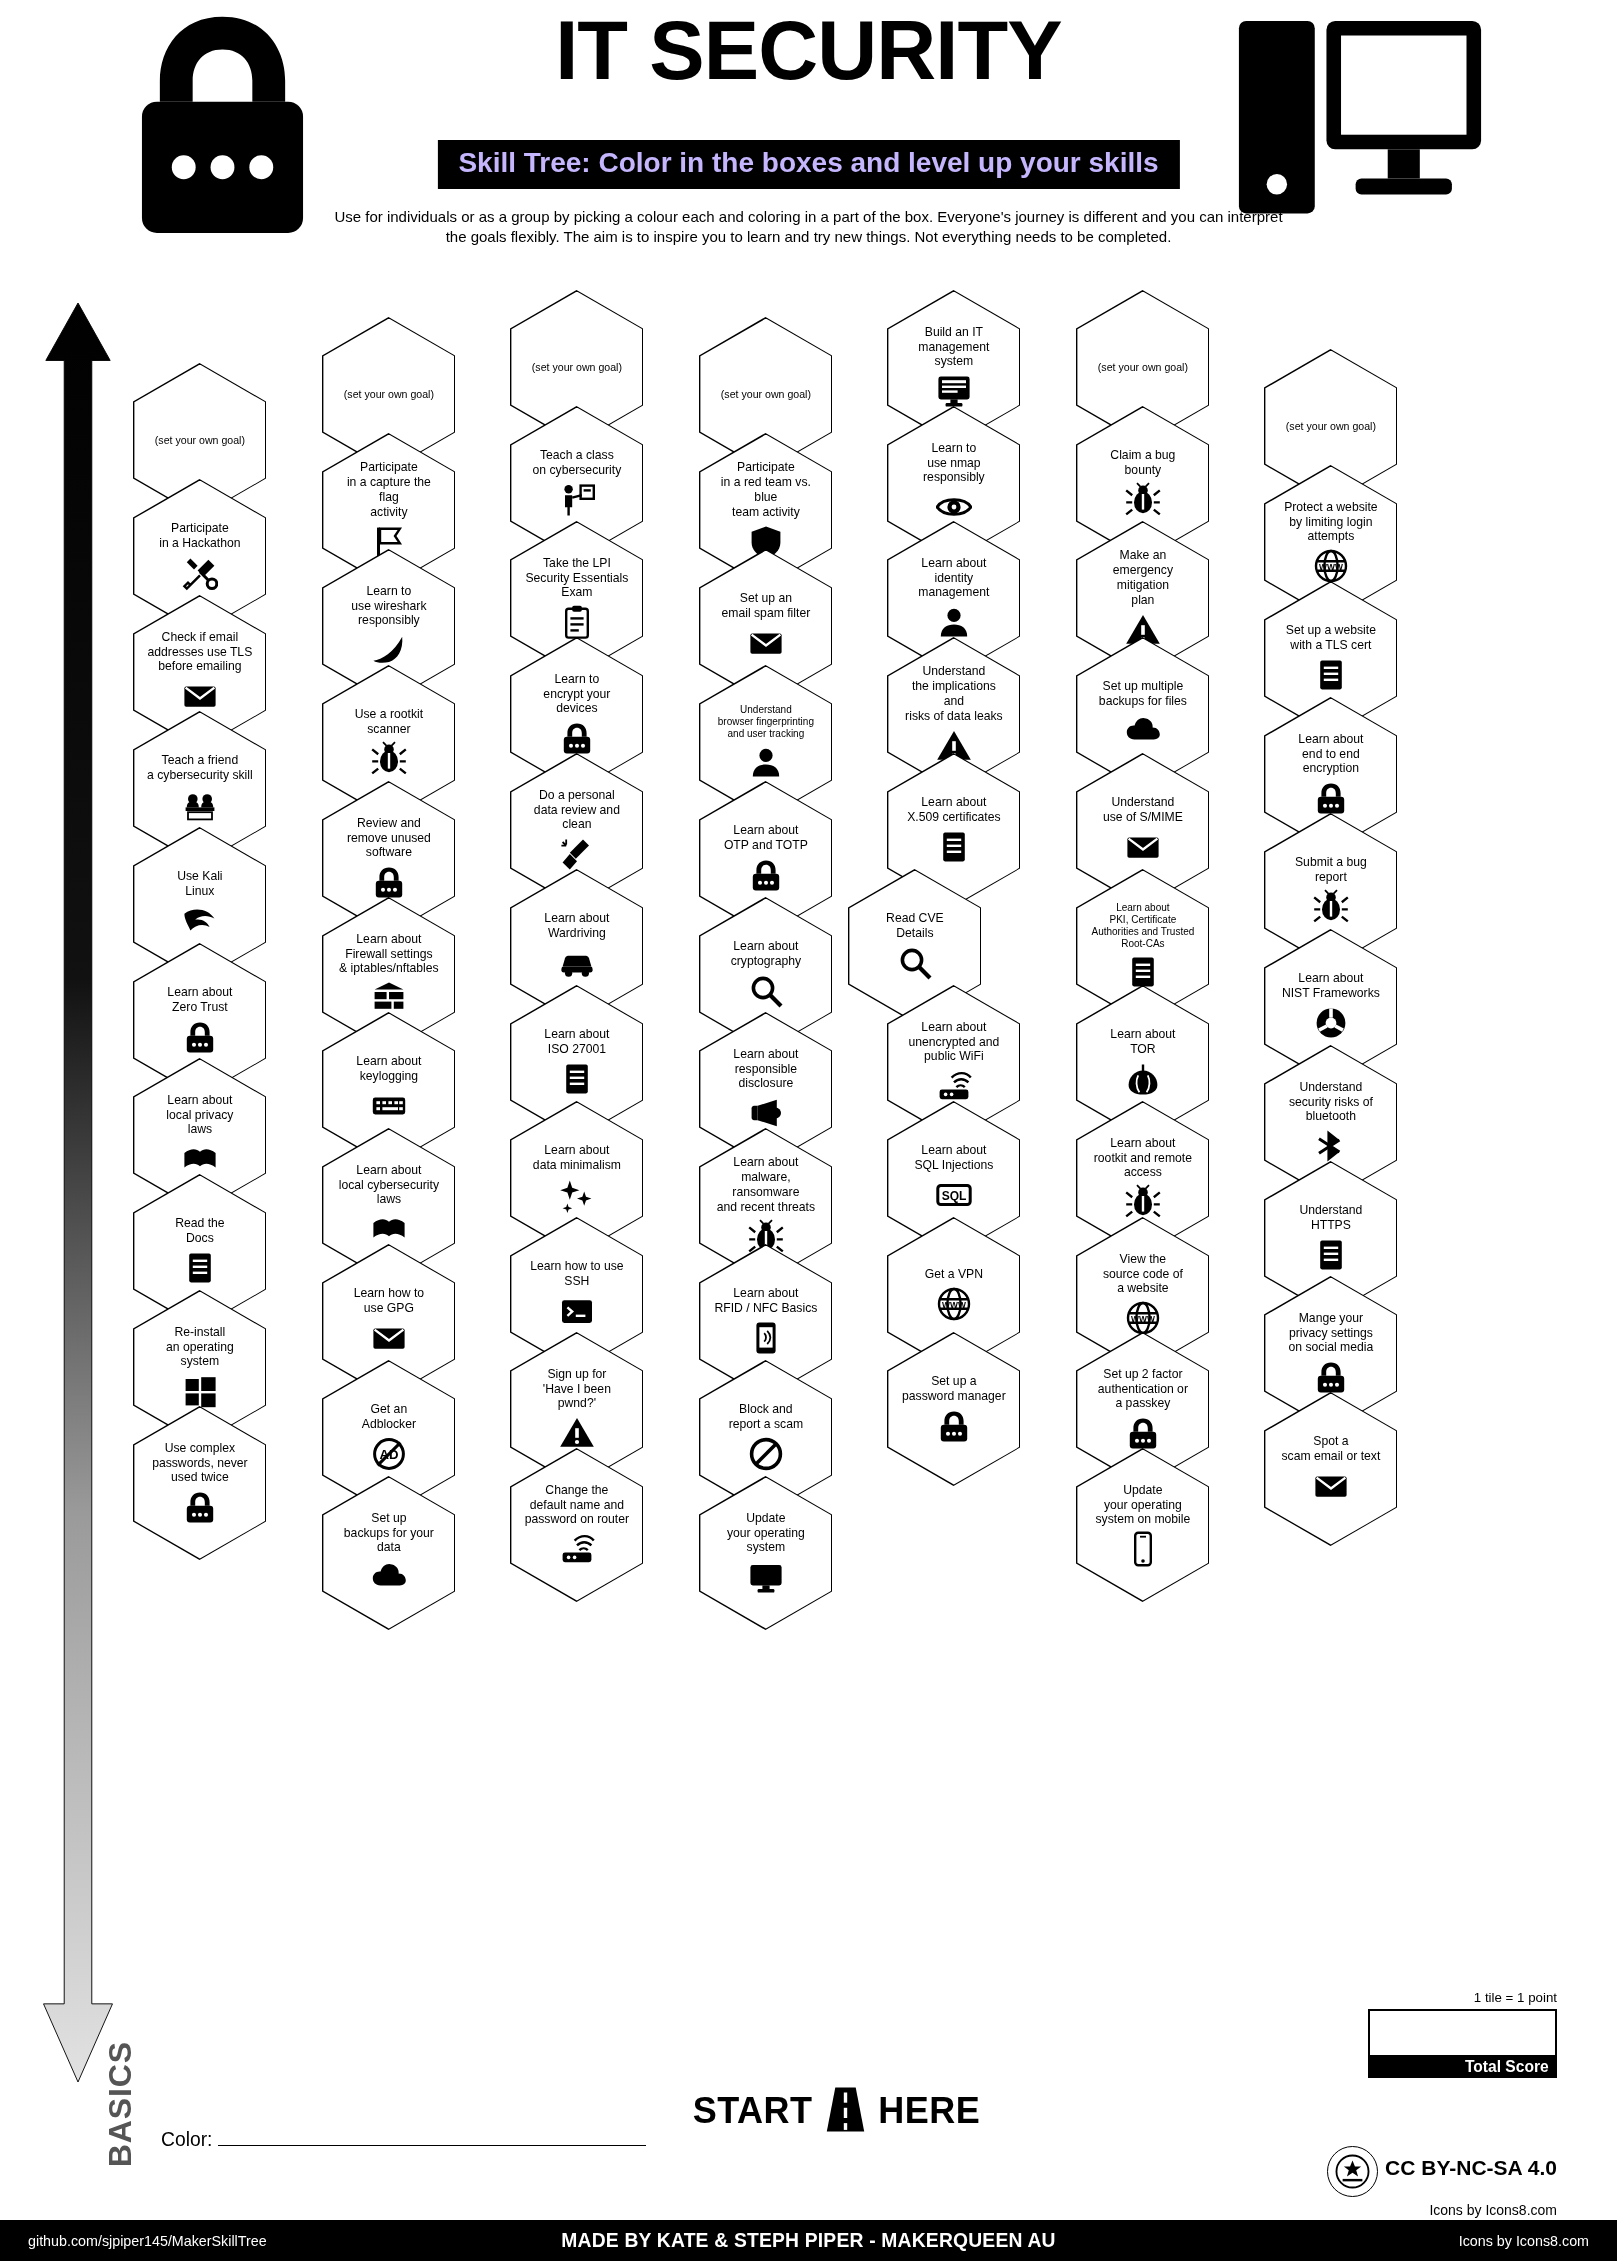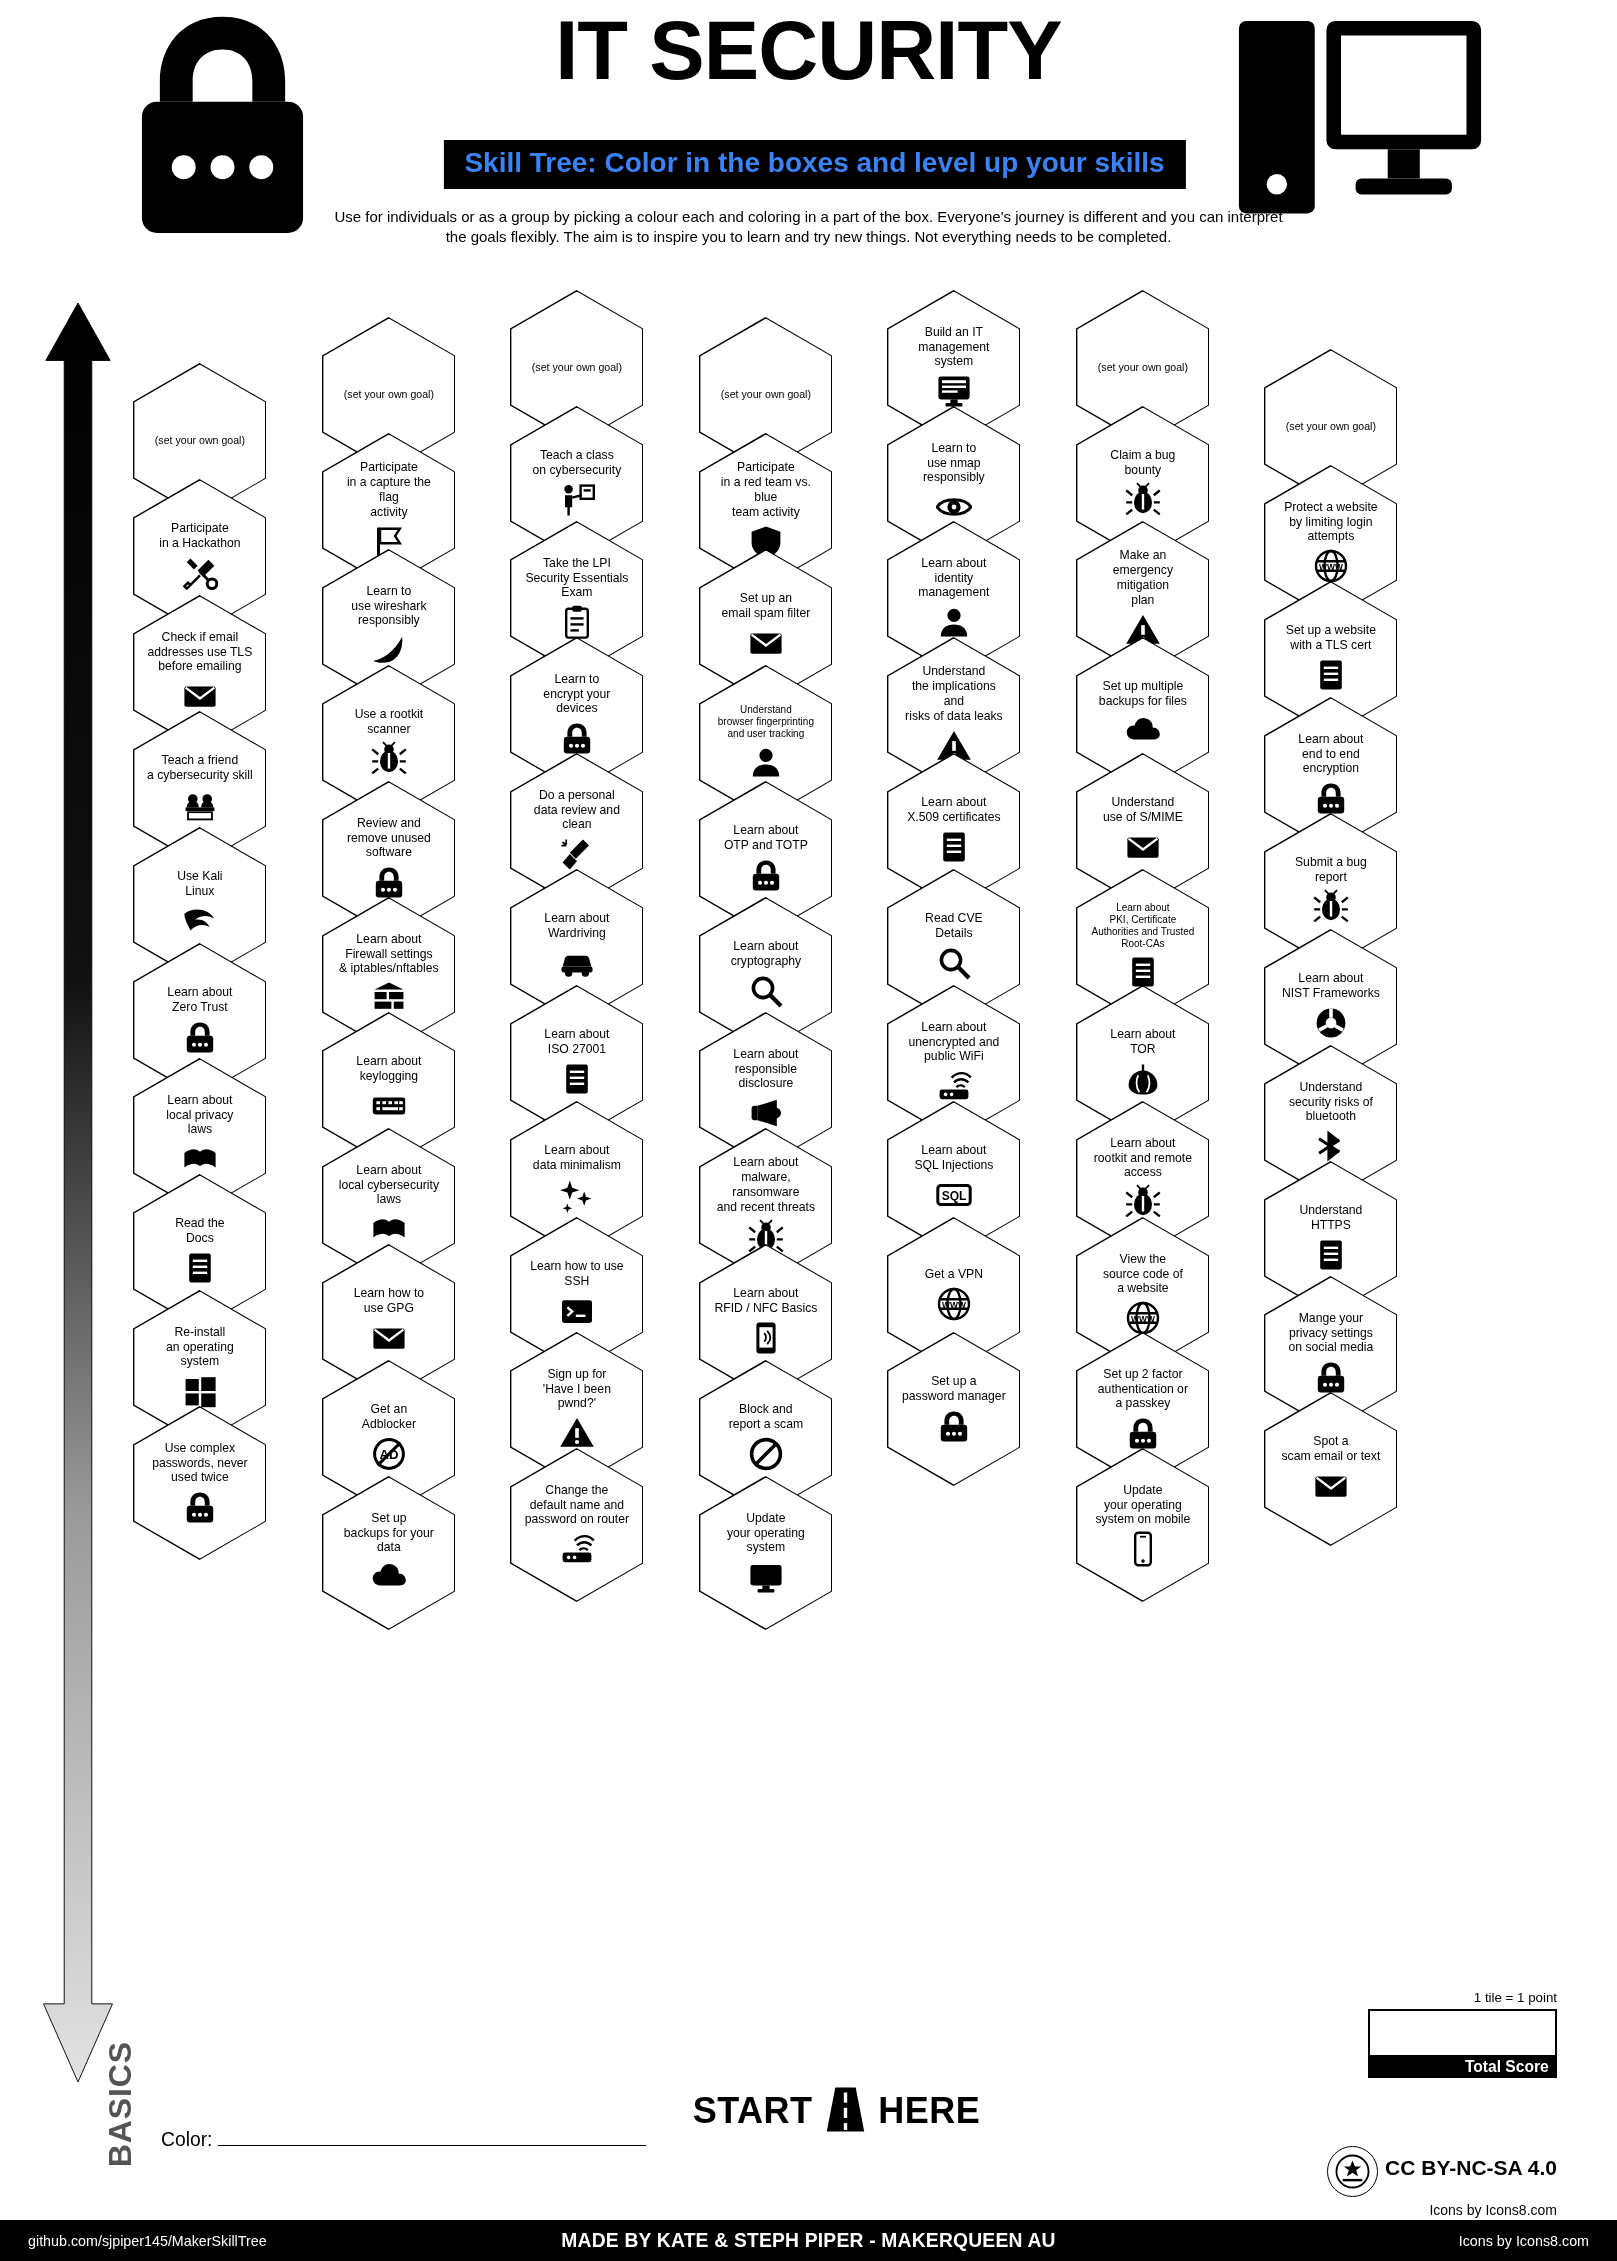--- a/index.html
+++ b/index.html
@@ -39,26 +39,25 @@
     font-size: 83px;
     font-weight: 900;
     letter-spacing: -0.9px;
     line-height: 1.05;
   }
   #subtitle-bar {
     position: absolute;
     left: 50%; top: 140px;
     transform: translateX(-50%);
     background: #000;
-    color: #3b82f6;
+    color: #c4b5fd;
     padding: 7.4px 21px 9.2px 21px;
     font-size: 28px;
     font-weight: 700;
     white-space: nowrap;
-    margin-left: 6px;
   }
   #intro {
     position: absolute;
     left: 50%; top: 207px;
     transform: translateX(-50%);
     width: 966px;
     text-align: center;
     font-size: 15px;
     line-height: 1.35;
   }
@@ -880,21 +879,21 @@
         <div class="hex-icon">
           <svg width="36" height="36" viewBox="0 0 60 60">
             <rect x="12" y="6" width="36" height="48" rx="3" fill="#000"></rect>
             <rect x="18" y="16" width="24" height="4" fill="#fff"></rect>
             <rect x="18" y="26" width="24" height="4" fill="#fff"></rect>
             <rect x="18" y="36" width="24" height="4" fill="#fff"></rect>
           </svg>
         </div>
       </div>
     </div>
-    <div class="hex" style="left: 887px; top: 869px; padding-left: 24px;">
+    <div class="hex" style="left: 848px; top: 869px; padding-left: 24px;">
       <div class="hex-inner">
         <div class="hex-label">Read CVE<br>Details</div>
         <div class="hex-icon">
           <svg width="36" height="36" viewBox="0 0 60 60">
             <circle cx="25" cy="25" r="16" fill="none" stroke="#000" stroke-width="6"></circle>
             <line x1="36" y1="36" x2="55" y2="55" stroke="#000" stroke-width="7"></line>
           </svg>
         </div>
       </div>
     </div>

